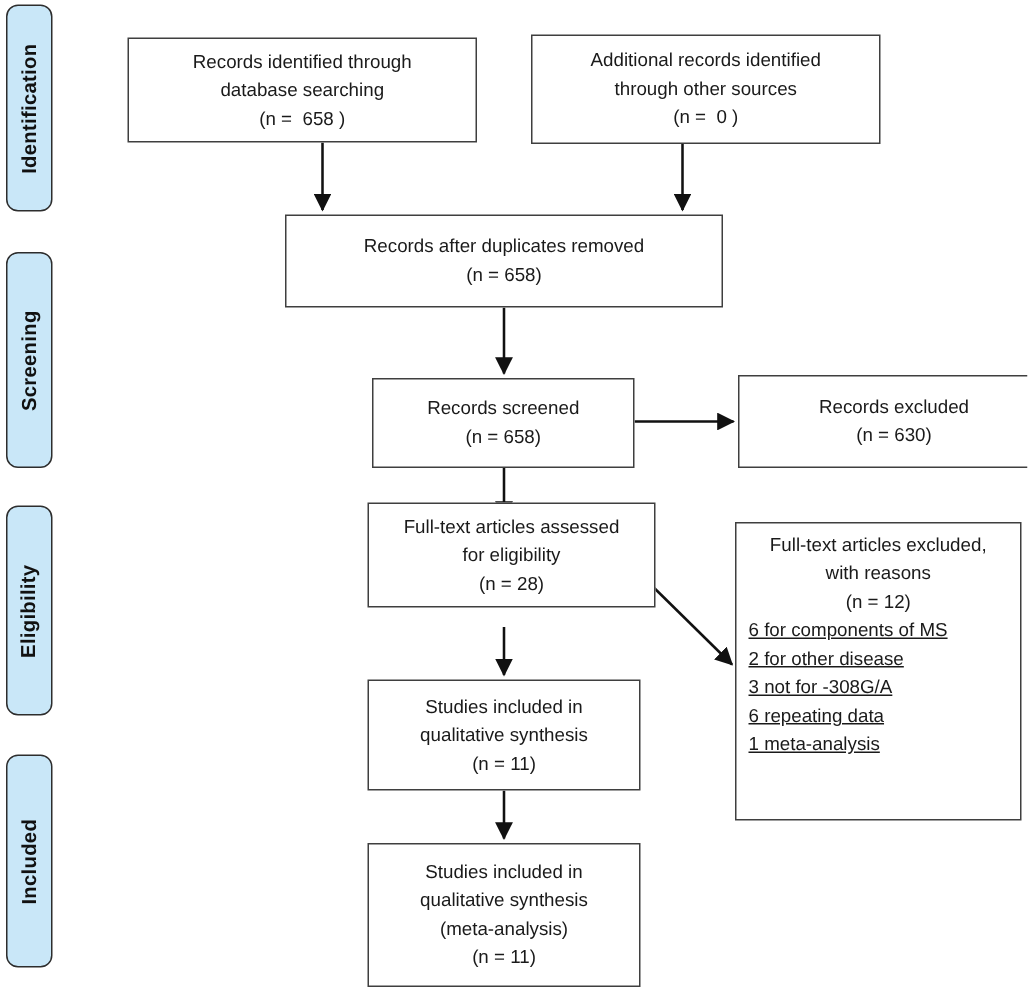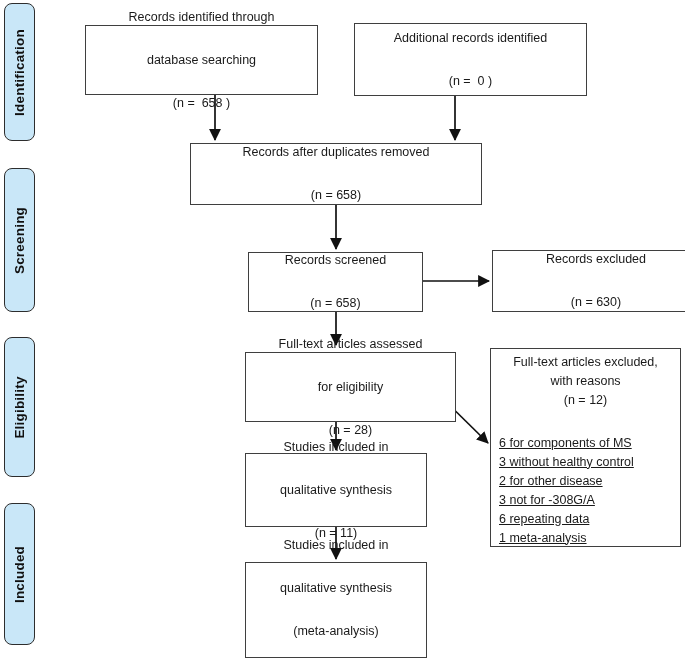--- a/index.html
+++ b/index.html
@@ -41,26 +41,25 @@
     background: #ffffff;
     border: 1.6px solid #3f3f3f;
     display: flex;
     flex-direction: column;
     align-items: center;
     justify-content: center;
     text-align: center;
     font-size: 12.5px;
     line-height: 19px;
     z-index: 2;
-    gap: 24px;
   }
   .fbox .line { white-space: pre-wrap; }
   
   .reasons-box {
-    justify-content: center;
+    justify-content: flex-start;
     padding-top: 5px;
   }
   .reasons-title { text-align: center; width: 100%; }
   .reasons-list {
     text-align: left;
     width: 100%;
     padding-left: 8px;
   }
   .reasons-list .line { display: block; text-decoration: underline; }
   
@@ -110,53 +109,53 @@
   </div>
 
   <div class="fbox" style="left:85px;top:25px;width:233px;height:70px">
     <span class="line">Records identified through</span>
     <span class="line">database searching</span>
     <span class="line">(n =  658 )</span>
   </div>
 
   <div class="fbox" style="left:354px;top:23px;width:233px;height:73px">
     <span class="line">Additional records identified</span>
+    <span class="line">through other sources</span>
     <span class="line">(n =  0 )</span>
   </div>
 
   <div class="fbox" style="left:190px;top:143px;width:292px;height:62px">
     <span class="line">Records after duplicates removed</span>
     <span class="line">(n = 658)</span>
   </div>
 
   <div class="fbox" style="left:248px;top:252px;width:175px;height:60px">
     <span class="line">Records screened</span>
     <span class="line">(n = 658)</span>
   </div>
 
   <div class="fbox" style="left:492px;top:250px;width:208px;height:62px">
     <span class="line">Records excluded</span>
     <span class="line">(n = 630)</span>
   </div>
 
-  <div class="fbox" style="left:245px;top:352px;width:211px;height:70px">
+  <div class="fbox" style="left:245px;top:335px;width:192px;height:70px">
     <span class="line">Full-text articles assessed</span>
     <span class="line">for eligibility</span>
     <span class="line">(n = 28)</span>
   </div>
 
   <div class="fbox reasons-box" style="left:490px;top:348px;width:191px;height:199px">
     <div class="reasons-title">
       <span class="line">Full-text articles excluded,</span><br>
       <span class="line">with reasons</span><br>
       <span class="line">(n = 12)</span>
     </div>
     <div class="reasons-list">
       <span class="line">6 for components of MS</span>
-      <span class="line">3 without healthy control</span>
       <span class="line">2 for other disease</span>
       <span class="line">3 not for -308G/A</span>
       <span class="line">6 repeating data</span>
       <span class="line">1 meta-analysis</span>
     </div>
   </div>
 
   <div class="fbox" style="left:245px;top:453px;width:182px;height:74px">
     <span class="line">Studies included in</span>
     <span class="line">qualitative synthesis</span>

